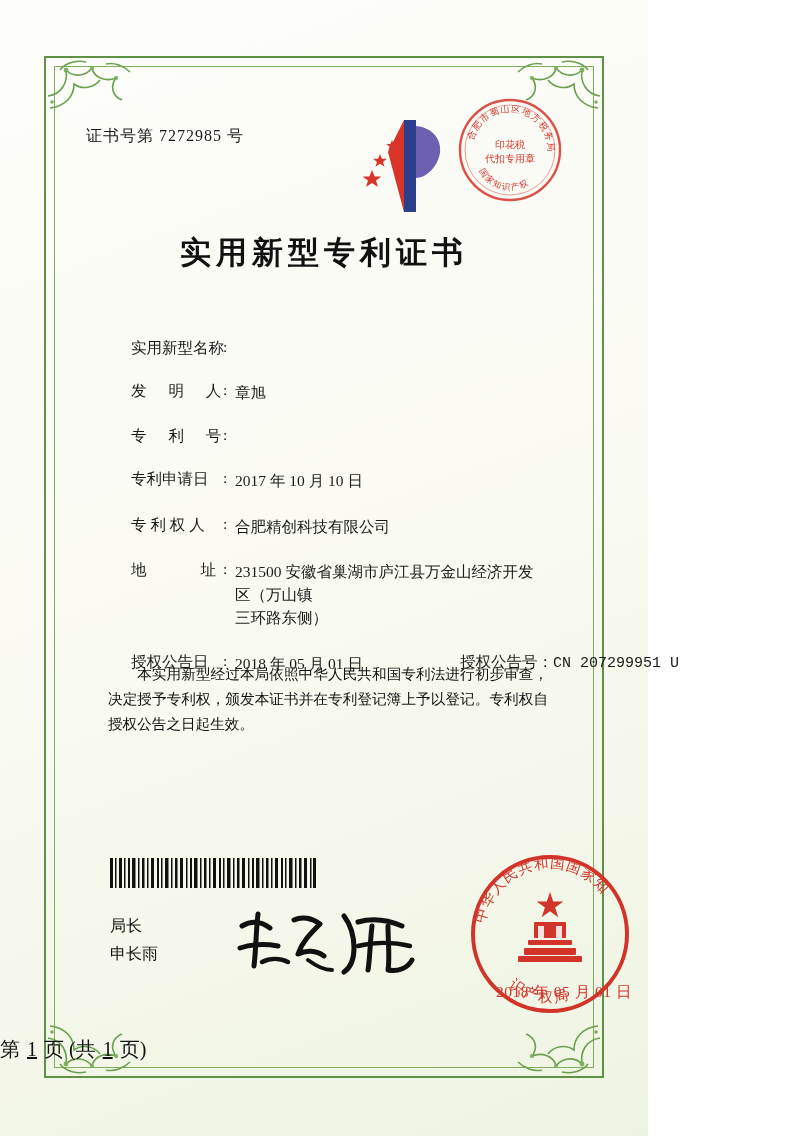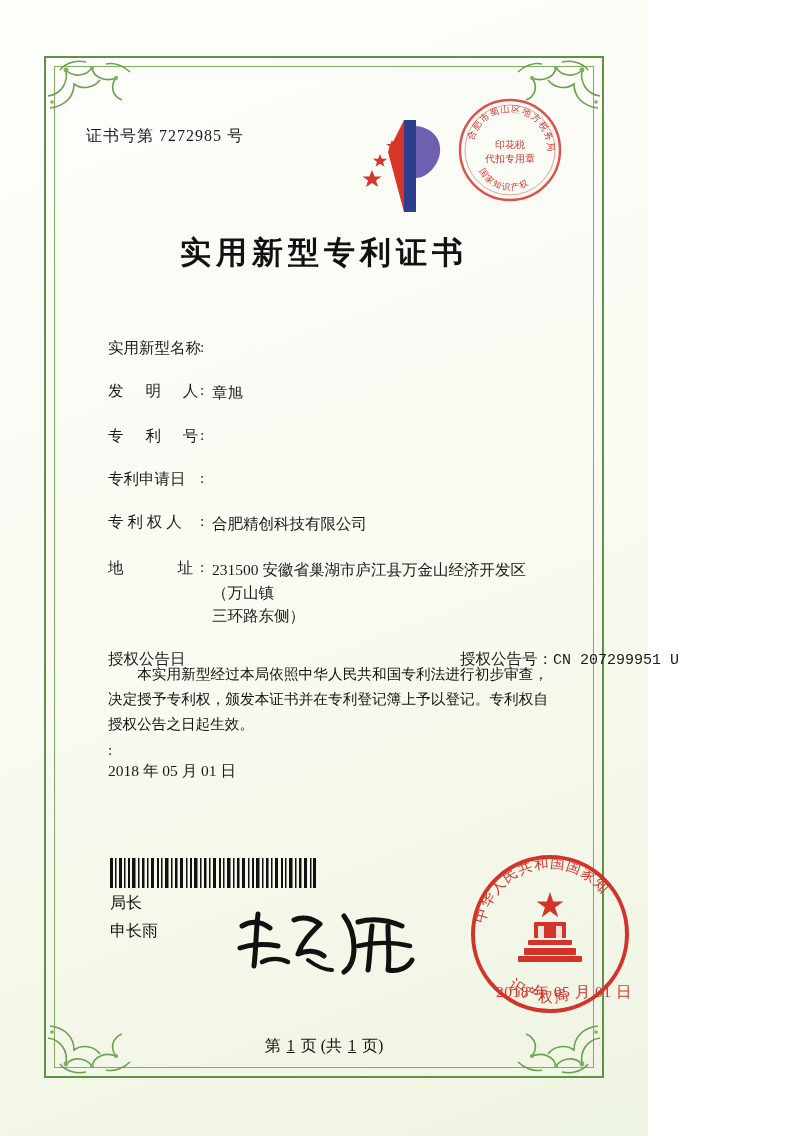--- a/index.html
+++ b/index.html
@@ -108,39 +108,39 @@
   .field-row {
     display: flex;
     align-items: flex-start;
     margin-bottom: 22px;
   }
   .field-label {
     width: 92px;
     flex: 0 0 92px;
     letter-spacing: 0px;
     white-space: nowrap;
+    margin-left: 23px;
   }
   .field-label.sp2 { letter-spacing: 9px; }
   .field-label.sp4 { letter-spacing: 25px; }
   .field-colon {
     flex: 0 0 12px;
     width: 12px;
   }
   .field-value {
     flex: 1 1 auto;
     line-height: 1.5;
   }
   .field-value.mono {
     font-family: "Liberation Mono", monospace;
     font-size: 15px;
     letter-spacing: 0.5px;
   }
   .field-row.two-col {
     justify-content: flex-start;
-    flex-direction: column;
   }
   .pub-right {
     position: absolute;
     left: 352px;
     white-space: nowrap;
   }
   .pub-right .pr-label { letter-spacing: 0px; }
   .pub-right .pr-value { font-family: "Liberation Mono", monospace; font-size: 15px; }
 
   
@@ -166,21 +166,21 @@
     top: 858px;
     width: 206px;
     height: 30px;
   }
   .barcode svg { display:block; }
 
   
   .sig-label {
     position: absolute;
     left: 110px;
-    top: 889px;
+    top: 912px;
     font-size: 16px;
     line-height: 1.75;
     color: #111;
   }
   .sig-script {
     position: absolute;
     left: 232px;
     top: 900px;
     width: 190px;
     height: 86px;
@@ -204,22 +204,21 @@
     color: #d3342a;
     letter-spacing: 0.5px;
   }
 
   
   .footer {
     position: absolute;
     left: 0;
     right: 0;
     top: 1036px;
-    text-align: center;
-    font-size: 16px;
+    font-size: 20px;
     color: #111;
   }
   .footer .u { text-decoration: underline; padding: 0 2px; }
 </style>
 </head>
 <body>
 
 <div class="page">
 
   <div class="border-outer"></div>
@@ -338,20 +337,21 @@
     </div>
 
     <div class="field-row">
       <span class="field-label sp2">专 利 号</span>
       <span class="field-colon">:</span>
     </div>
 
     <div class="field-row">
       <span class="field-label">专利申请日</span>
       <span class="field-colon">:</span>
+      <span class="field-value">2017 年 10 月 10 日</span>
     </div>
 
     <div class="field-row">
       <span class="field-label">专 利 权 人</span>
       <span class="field-colon">:</span>
       <span class="field-value">合肥精创科技有限公司</span>
     </div>
 
     <div class="field-row">
       <span class="field-label sp4">地 址</span>

